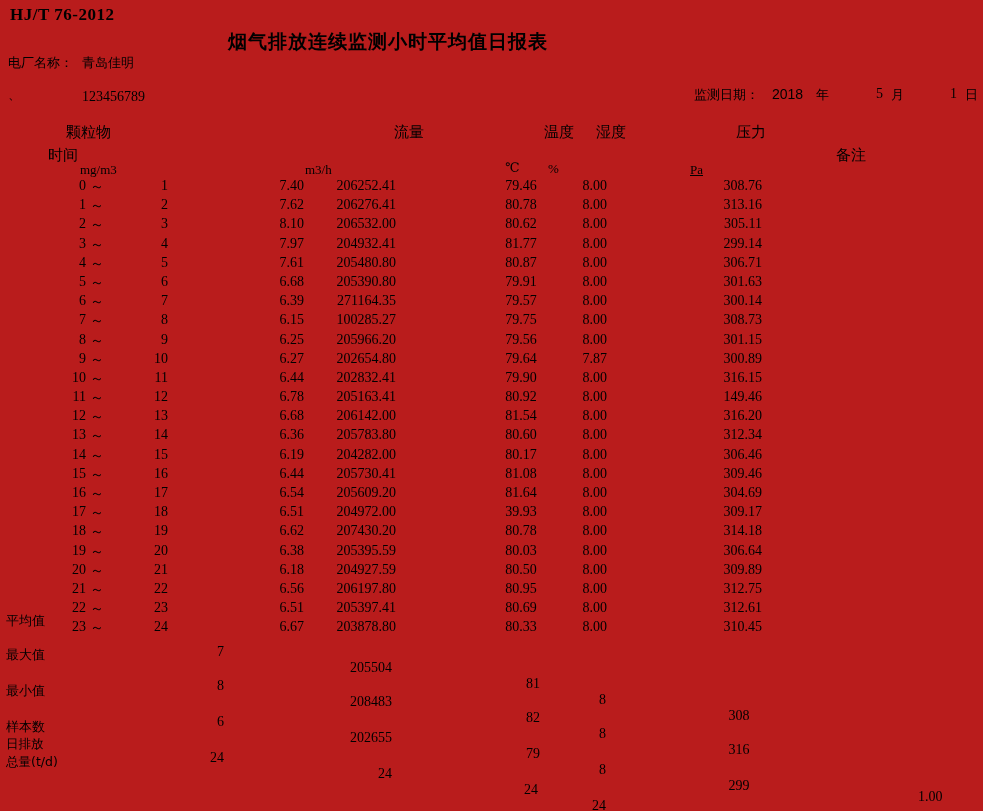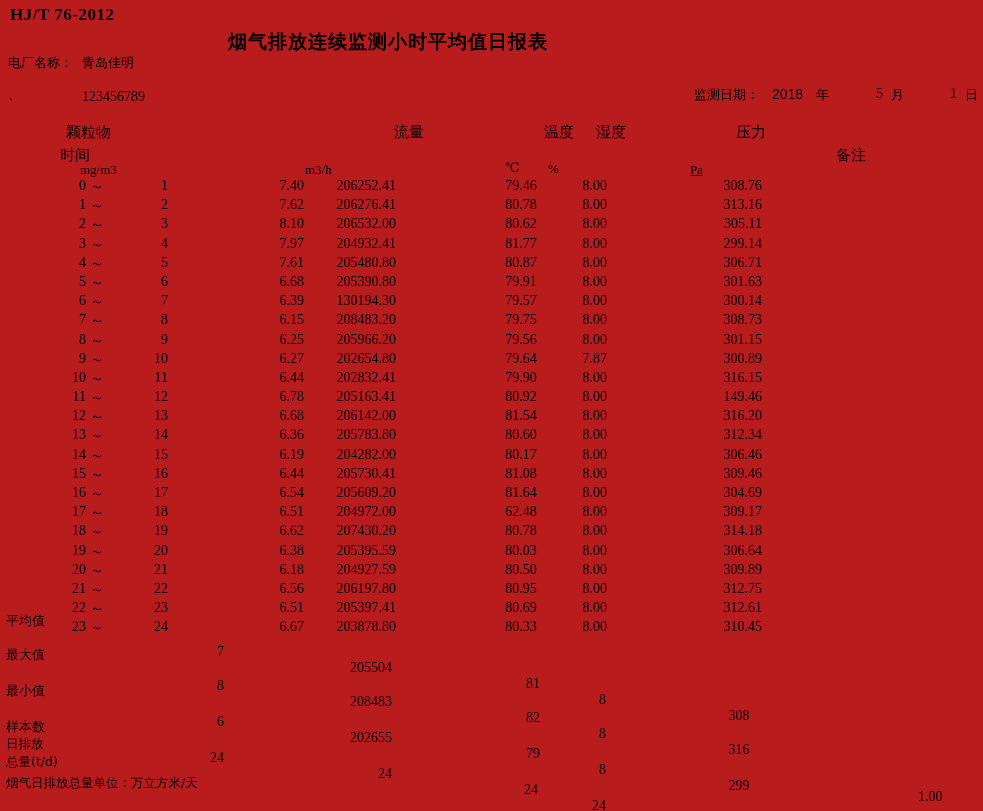--- a/index.html
+++ b/index.html
@@ -62,21 +62,21 @@
   }
   .hdr-unit {
     font-family: "Liberation Serif", "DejaVu Serif", serif;
     font-size: 13px;
   }
   .h-pm      { left: 30px;  top: 123px; }
   .h-flow    { left: 358px; top: 123px; }
   .h-temp    { left: 508px; top: 123px; }
   .h-hum     { left: 560px; top: 123px; }
   .h-pres    { left: 700px; top: 123px; }
-  .h-time    { left: 24px;   top: 146px; text-align: center; }
+  .h-time    { left: 12px;   top: 146px; text-align: center; }
   .h-remark  { left: 768px; top: 146px; margin-left: 32px; }
   .u-pm      { left: 80px;  top: 162px; }
   .u-flow    { left: 305px; top: 162px; }
   .u-temp    { left: 505px; top: 160px; }
   .u-hum     { left: 548px; top: 161px; }
   .u-pres    { left: 690px; top: 162px; text-decoration: underline; }
 
   
   .rows {
     position: absolute;
@@ -224,31 +224,31 @@
         <span class="cell c-flow">205390.80</span>
         <span class="cell c-temp">79.91</span>
         <span class="cell c-hum">8.00</span>
         <span class="cell c-pres">301.63</span>
       </div>
       <div class="row">
         <span class="cell c-h1">6</span>
         <span class="cell c-tilde">～</span>
         <span class="cell c-h2">7</span>
         <span class="cell c-pm">6.39</span>
-        <span class="cell c-flow">130194.30</span>
+        <span class="cell c-flow">271164.35</span>
         <span class="cell c-temp">79.57</span>
         <span class="cell c-hum">8.00</span>
         <span class="cell c-pres">300.14</span>
       </div>
       <div class="row">
         <span class="cell c-h1">7</span>
         <span class="cell c-tilde">～</span>
         <span class="cell c-h2">8</span>
         <span class="cell c-pm">6.15</span>
-        <span class="cell c-flow">208483.20</span>
+        <span class="cell c-flow">100285.27</span>
         <span class="cell c-temp">79.75</span>
         <span class="cell c-hum">8.00</span>
         <span class="cell c-pres">308.73</span>
       </div>
       <div class="row">
         <span class="cell c-h1">8</span>
         <span class="cell c-tilde">～</span>
         <span class="cell c-h2">9</span>
         <span class="cell c-pm">6.25</span>
         <span class="cell c-flow">205966.20</span>
@@ -335,21 +335,21 @@
         <span class="cell c-temp">81.64</span>
         <span class="cell c-hum">8.00</span>
         <span class="cell c-pres">304.69</span>
       </div>
       <div class="row">
         <span class="cell c-h1">17</span>
         <span class="cell c-tilde">～</span>
         <span class="cell c-h2">18</span>
         <span class="cell c-pm">6.51</span>
         <span class="cell c-flow">204972.00</span>
-        <span class="cell c-temp">62.48</span>
+        <span class="cell c-temp">39.93</span>
         <span class="cell c-hum">8.00</span>
         <span class="cell c-pres">309.17</span>
       </div>
       <div class="row">
         <span class="cell c-h1">18</span>
         <span class="cell c-tilde">～</span>
         <span class="cell c-h2">19</span>
         <span class="cell c-pm">6.62</span>
         <span class="cell c-flow">207430.20</span>
         <span class="cell c-temp">80.78</span>
@@ -439,16 +439,15 @@
     <span class="abs sum-label" style="top:0;">样本数</span>
     <span class="samples-pm">24</span>
     <span class="samples-flow">24</span>
     <span class="samples-temp">24</span>
     <span class="samples-hum">24</span>
     
   </div>
 
   <div class="abs foot-note" style="top:736px;">日排放</div>
   <div class="abs foot-note" style="top:754px;">总量(t/d)</div>
-  <div class="abs foot-note" style="top:775px;">烟气日排放总量单位：万立方米/天</div>
 
   <div class="abs page-num">1.00</div>
 </div>
 
 </body></html>

